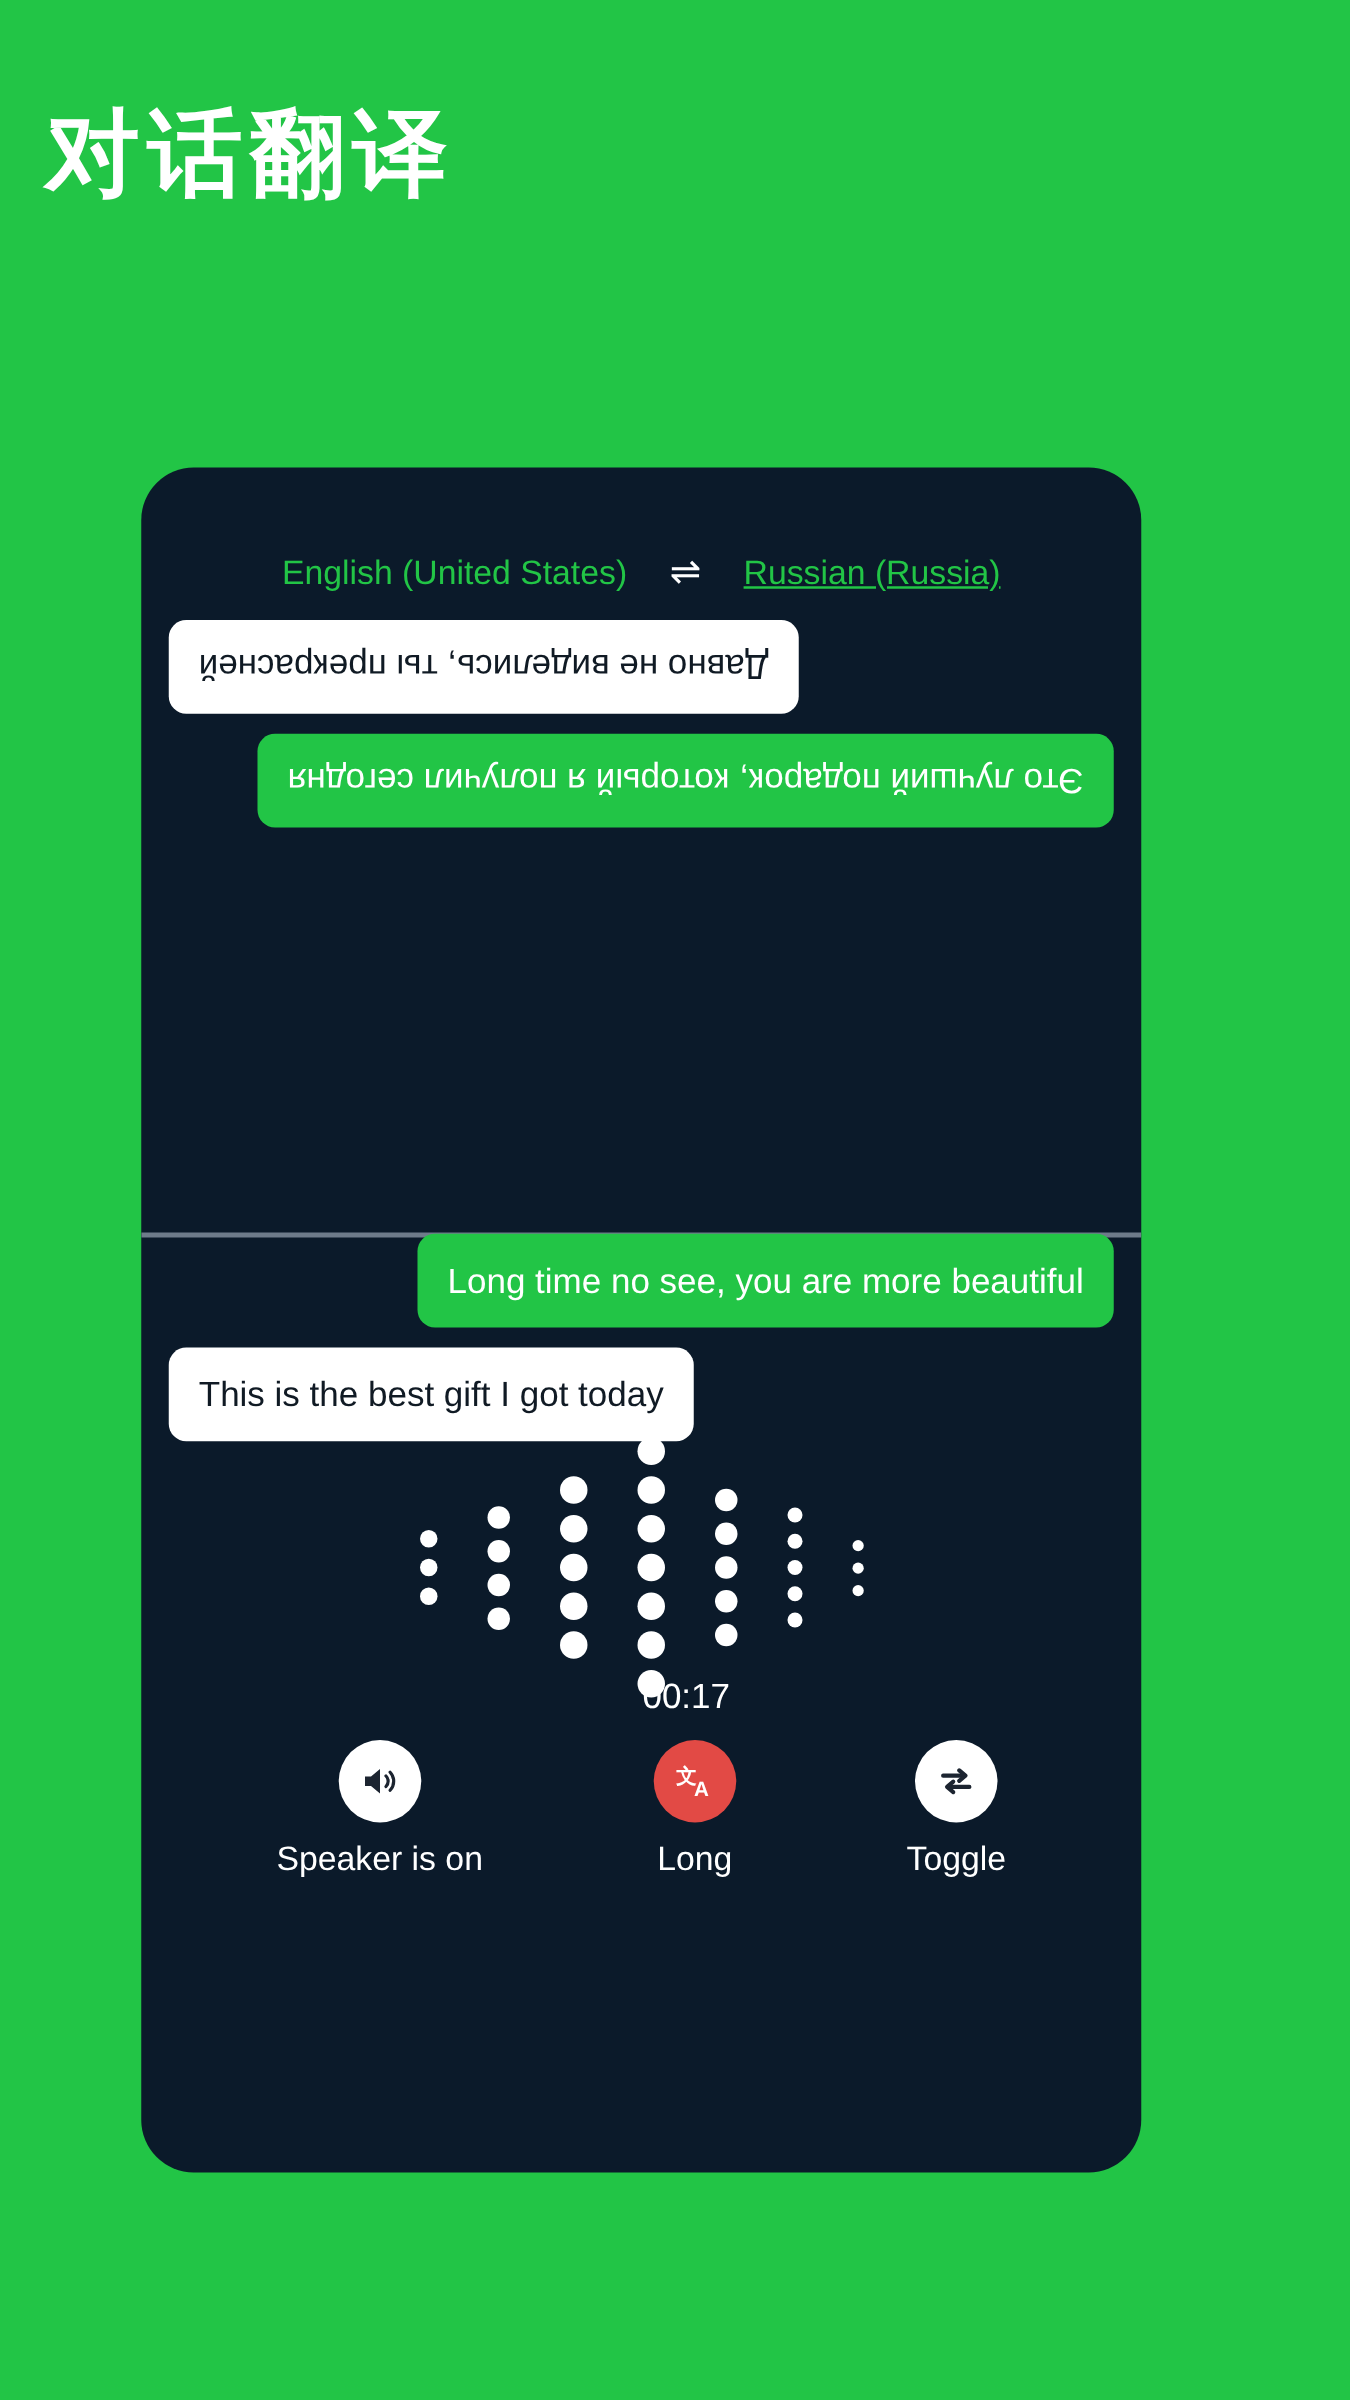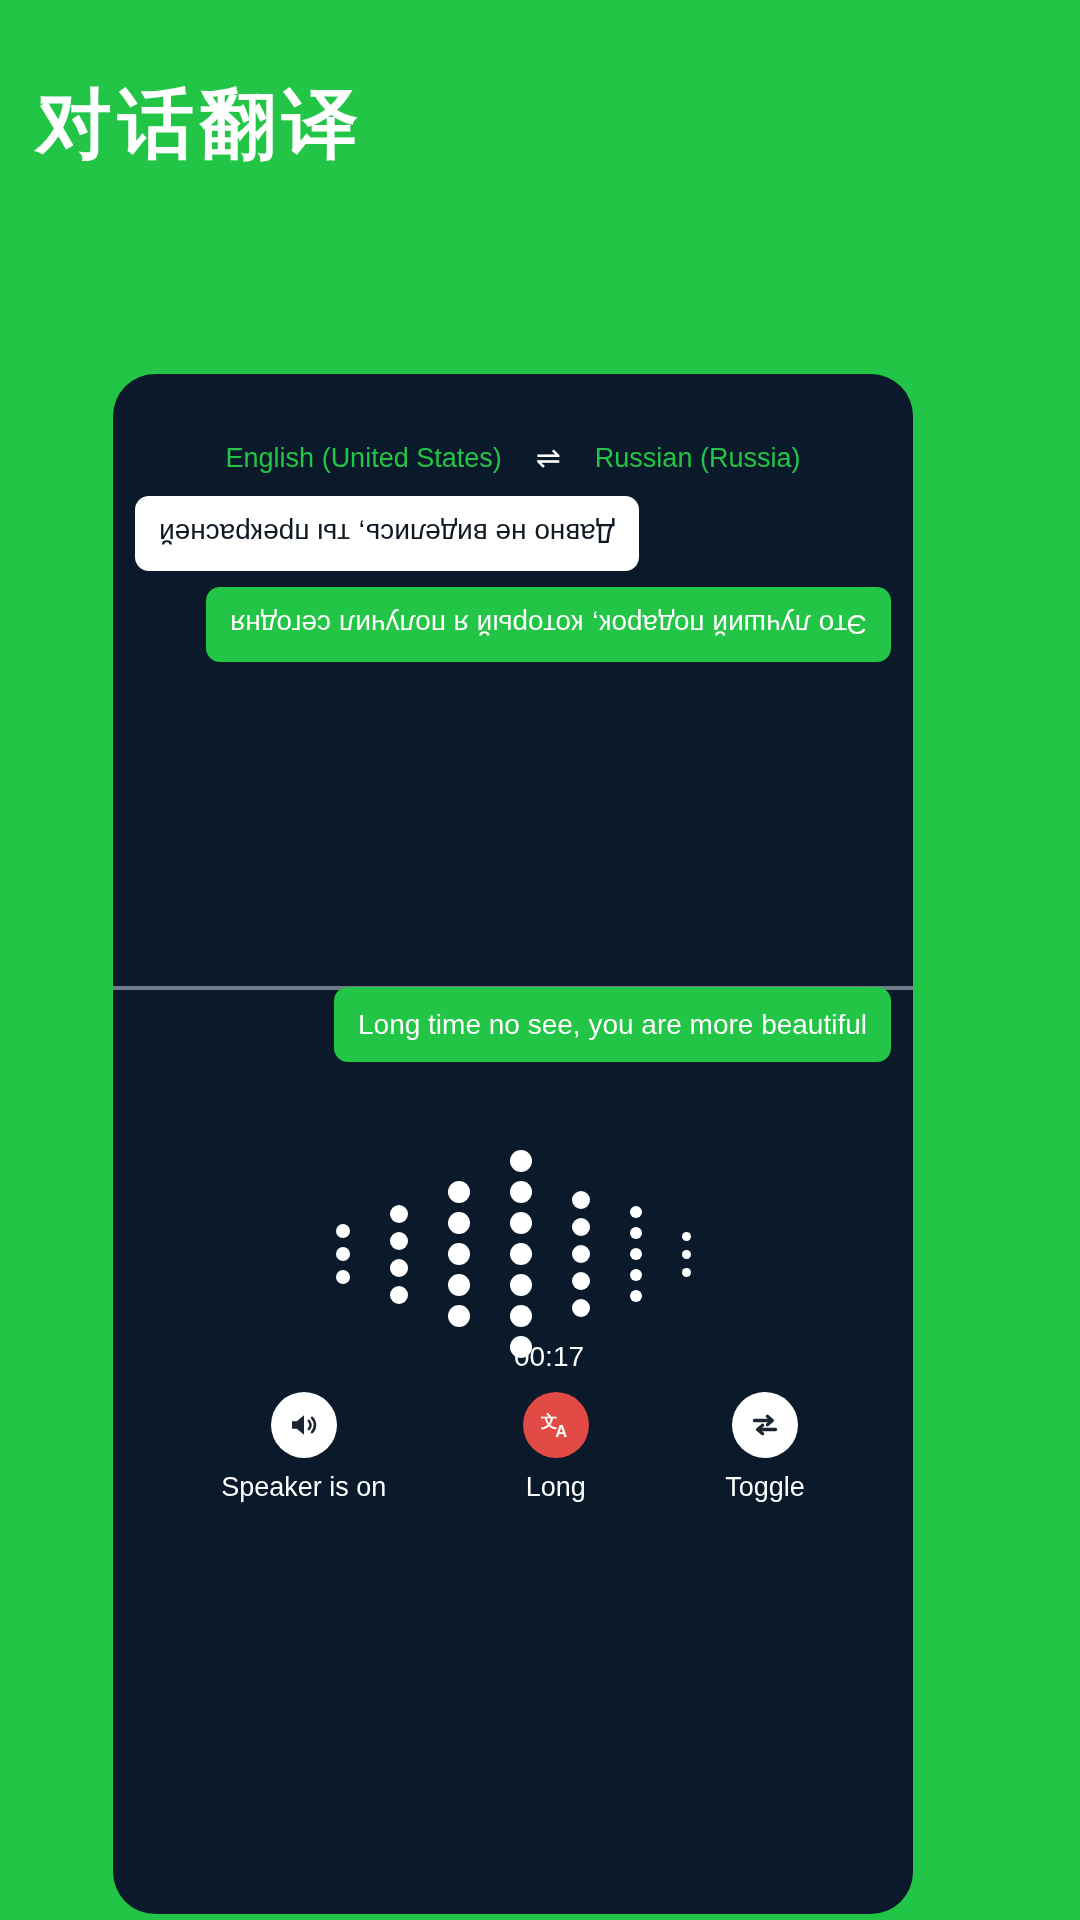--- a/index.html
+++ b/index.html
@@ -30,21 +30,21 @@
     user-select: none;
     padding-left: 36px;
   }
 
   
   .phone-panel {
     position: absolute;
     left: 113px;
     top: 374px;
     width: 800px;
-    height: 1540px;
+    height: 1364px;
     background: #0b1a2a;
     border-radius: 42px;
     overflow: hidden;
   }
 
   
   .lang-bar {
     position: absolute;
     top: 62px;
     left: 0;
@@ -53,21 +53,21 @@
     display: flex;
     align-items: center;
     justify-content: center;
   }
   .lang-label {
     color: #22c546;
     font-size: 27px;
     white-space: nowrap;
   }
   .lang-left { margin-right: 34px; }
-  .lang-right { margin-left: 34px; }
+  .lang-right { margin-left: 34px; text-decoration: underline; }
   .swap-icon {
     color: #ffffff;
     font-size: 30px;
     line-height: 1;
     display: inline-block;
   }
 
   
   .remote-half {
     position: absolute;
@@ -234,20 +234,21 @@
       <div class="bubble green">Это лучший подарок, который я получил сегодня</div>
       <div class="bubble white">Давно не виделись, ты прекрасней</div>
     </div>
   </div>
 
   <div class="divider"></div>
 
   <div class="local-half">
     <div class="bubble-stack">
       <div class="bubble green">Long time no see, you are more beautiful</div>
+      <div class="bubble white">This is the best gift I got today</div>
     </div>
   </div>
 
 
   <div class="waveform" id="waveform">
       <div class="wave-col">
         <div class="wave-dot" style="width: 14px; height: 14px; background: rgb(255, 255, 255);"></div>
         <div class="wave-dot" style="width: 14px; height: 14px; background: rgb(255, 255, 255);"></div>
         <div class="wave-dot" style="width: 14px; height: 14px; background: rgb(255, 255, 255);"></div>
       </div>

